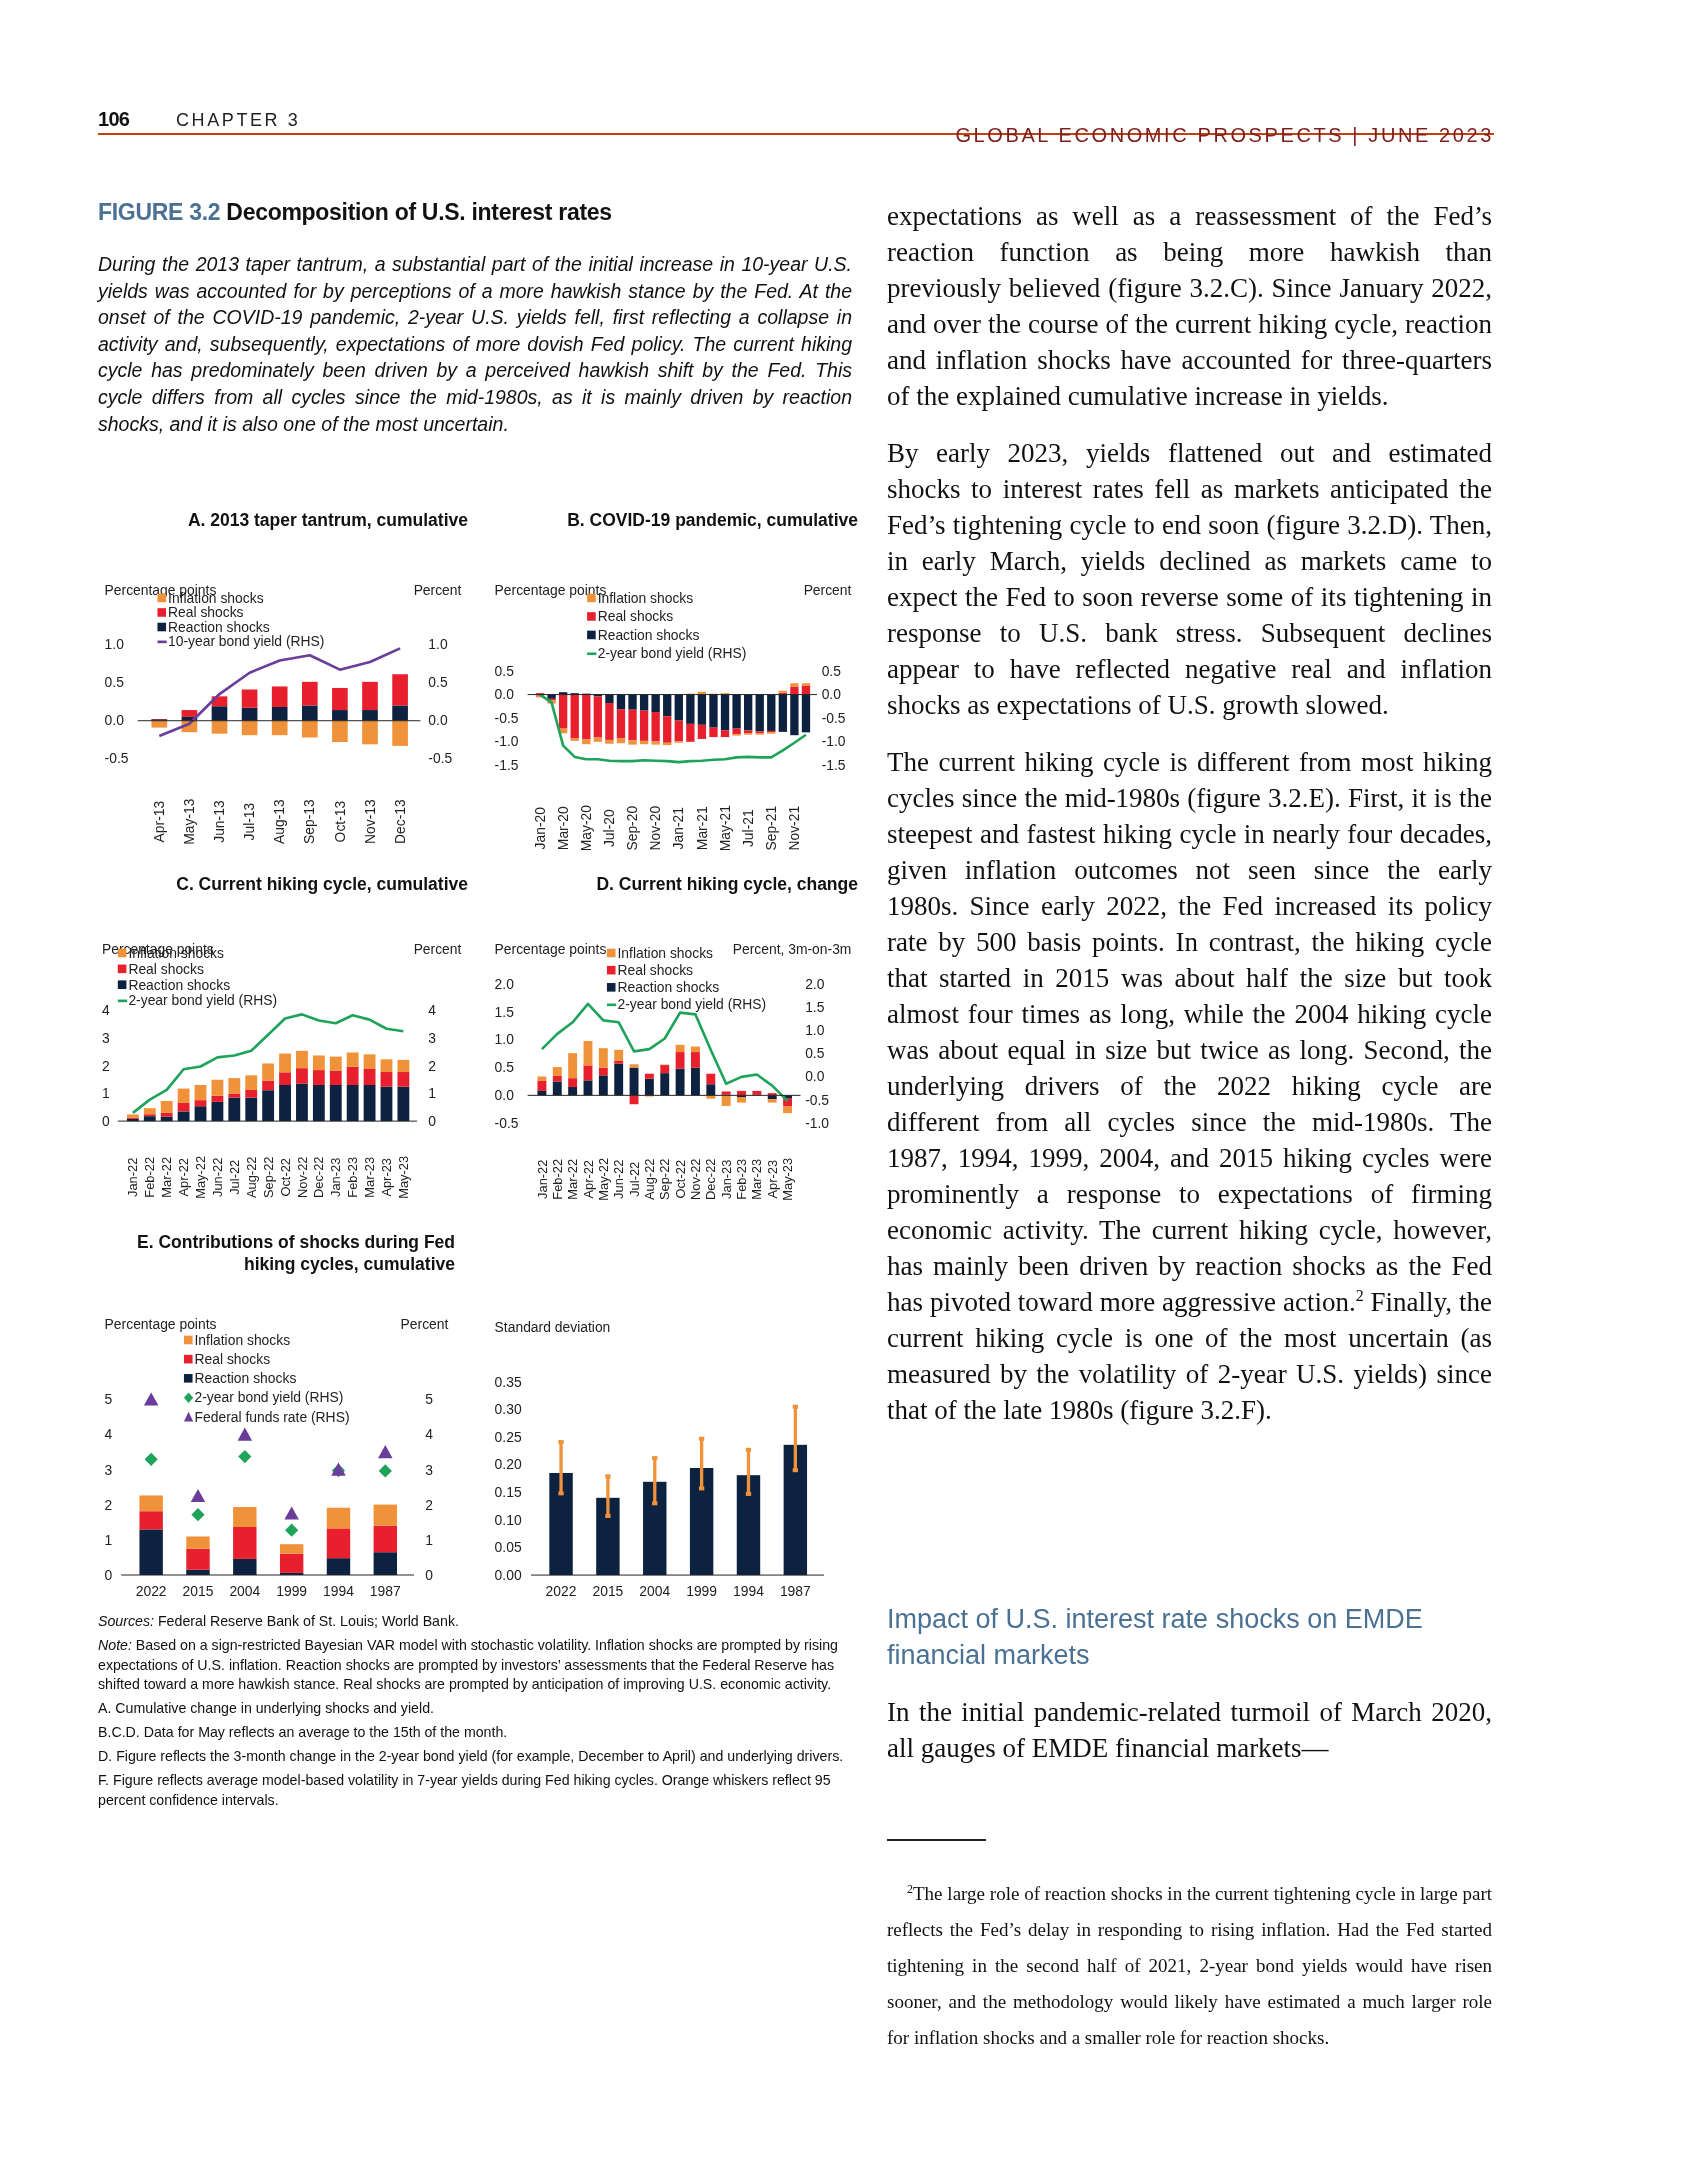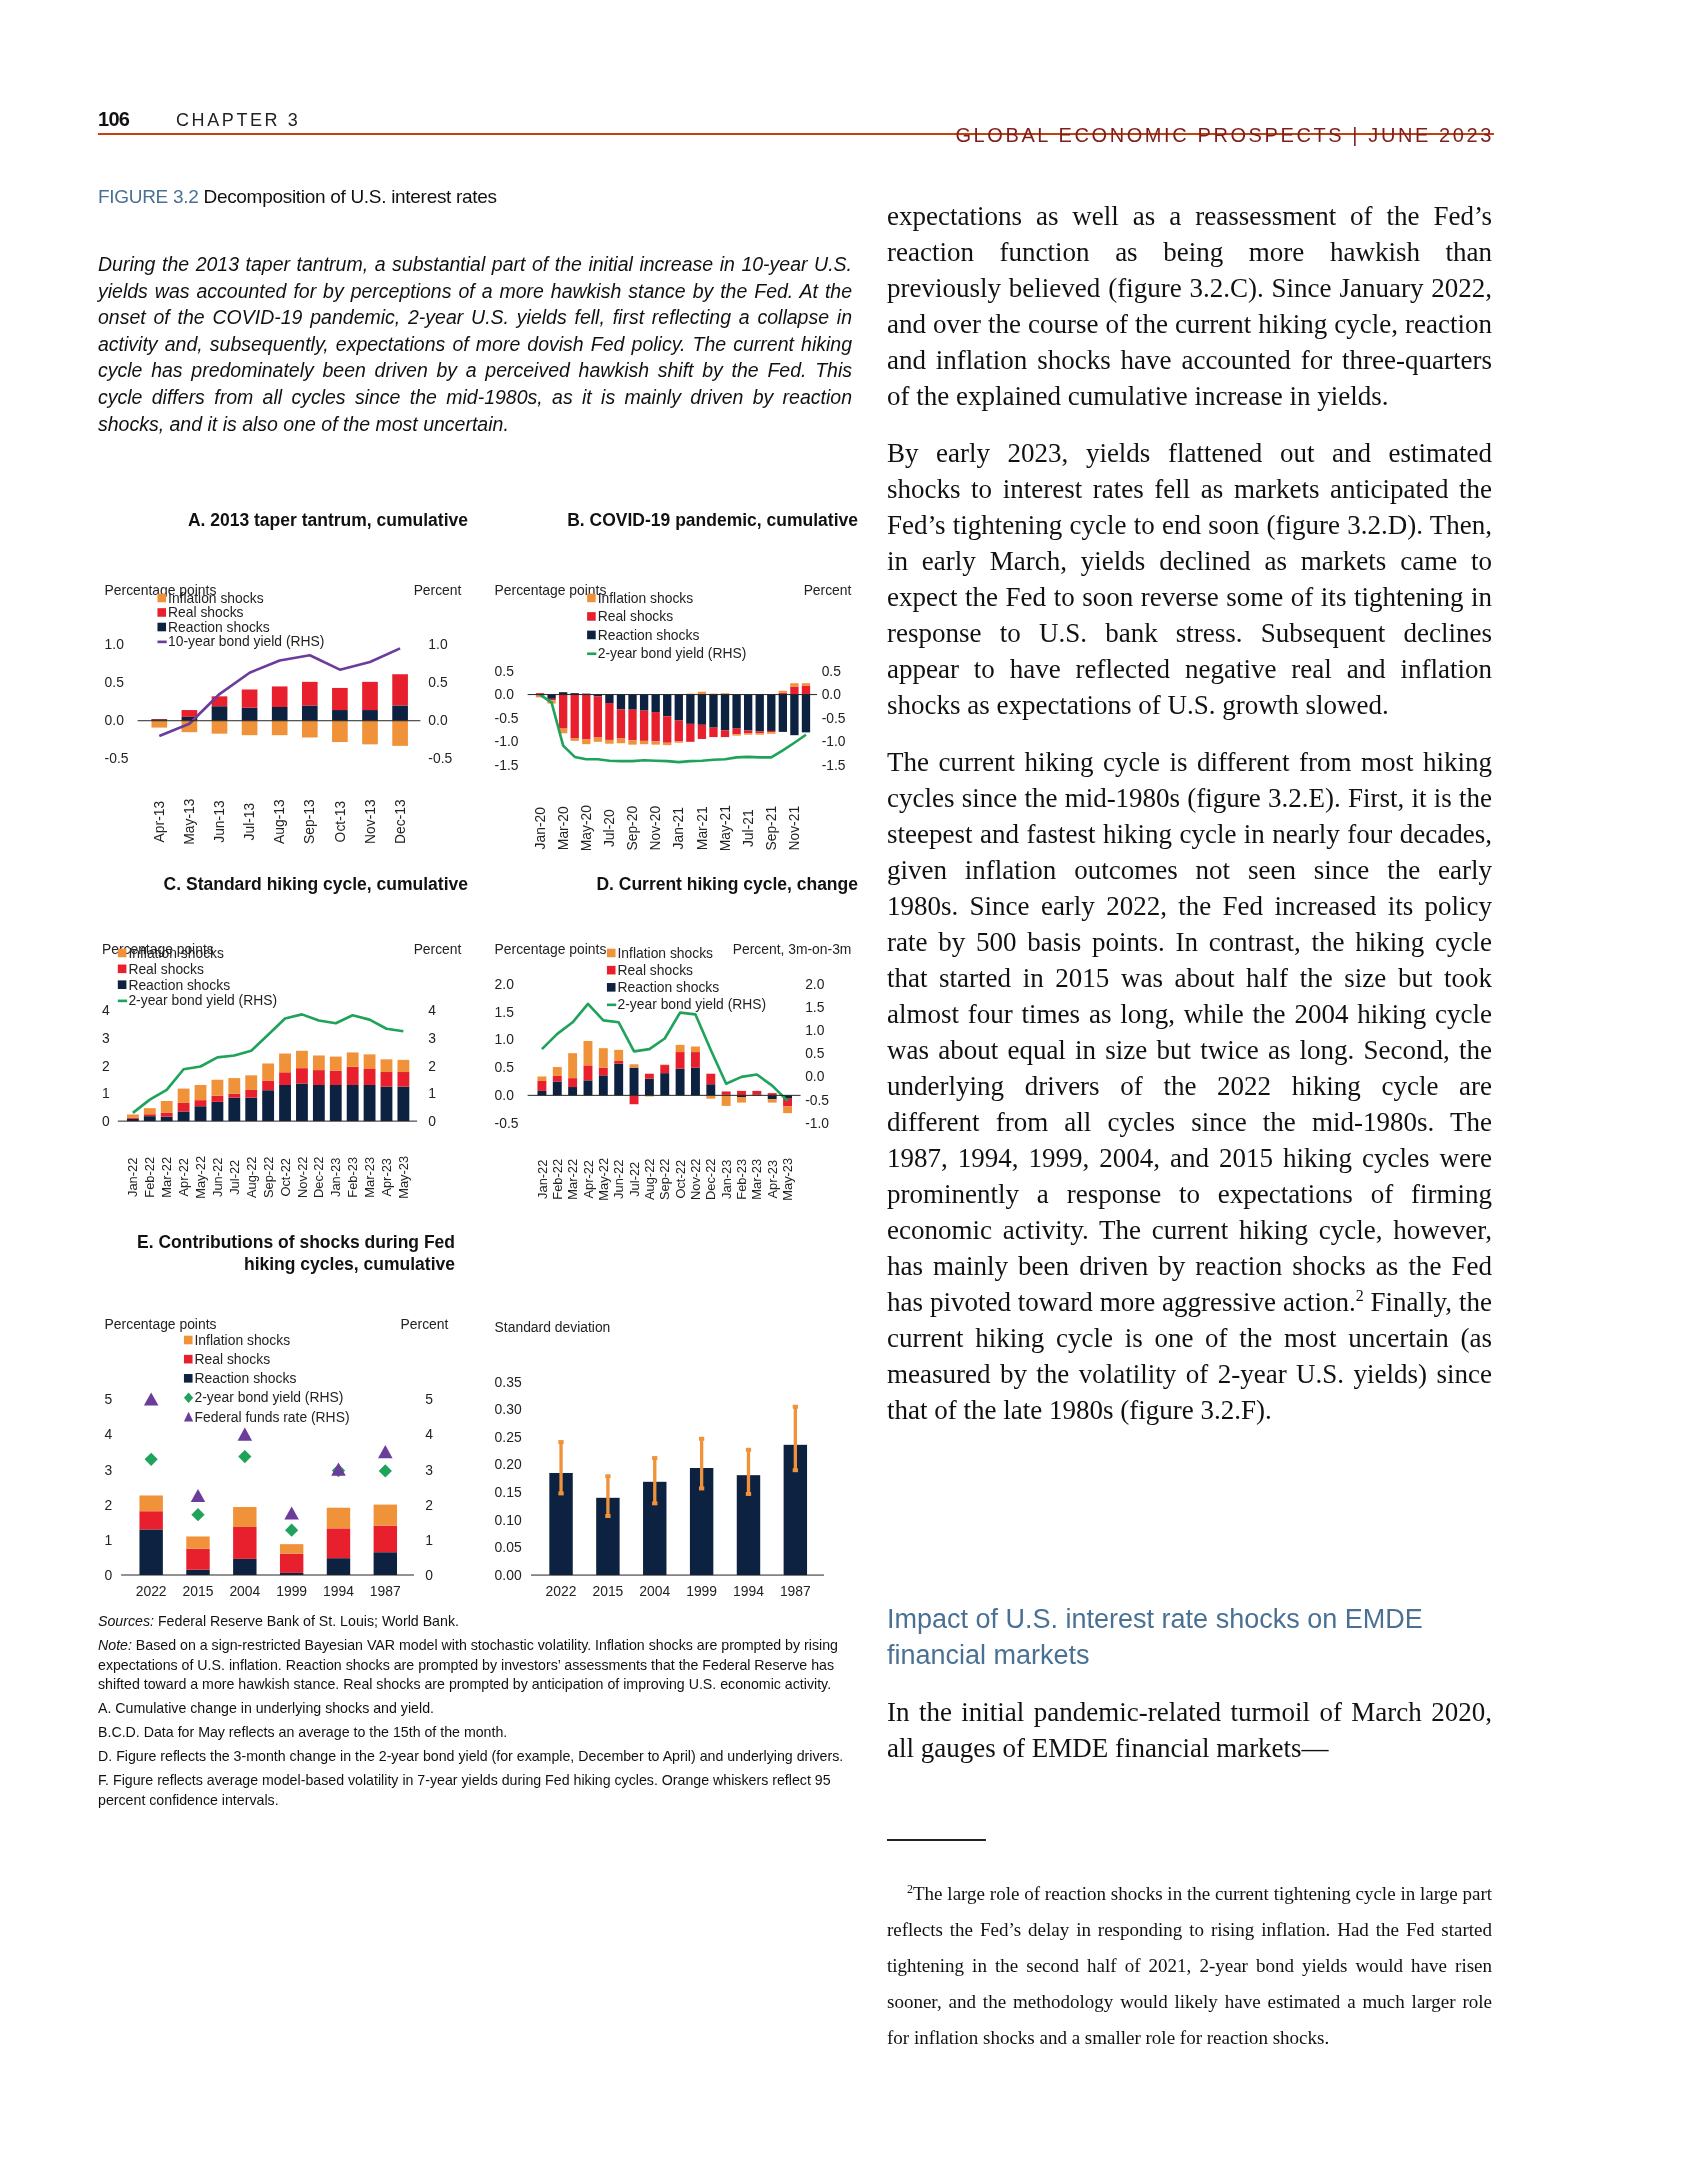--- a/index.html
+++ b/index.html
@@ -4,21 +4,21 @@
 <style>
   * { box-sizing: border-box; margin: 0; padding: 0; }
   html, body { width: 1687px; height: 2183px; background: #ffffff; }
   body { position: relative; color: #111; font-family: "Liberation Sans", sans-serif; overflow: hidden; }
 
   .header { position: absolute; left: 98px; top: 105px; width: 1396px; height: 30px; border-bottom: 2px solid #c2410c; }
   .page-num { position: absolute; left: 0; top: 2.6px; font-size: 20px; font-weight: bold; letter-spacing: -0.7px; }
   .chapter { position: absolute; left: 78px; top: 5.3px; font-size: 18px; letter-spacing: 2.6px; color: #222; }
   .running-title { position: absolute; right: 0; top: 19px; font-size: 20px; letter-spacing: 2.6px; color: #7f1d1d; }
 
-  .fig-title { position: absolute; left: 98px; top: 186px; font-size: 19px; font-weight: normal; letter-spacing: -0.3px; }
+  .fig-title { position: absolute; left: 98px; top: 199px; font-size: 23px; font-weight: bold; letter-spacing: -0.3px; }
   .fig-title .fig-num { color: #4a7194; }
   .fig-summary { position: absolute; left: 98px; top: 251px; width: 754px; font-size: 19.5px; font-style: italic; line-height: 26.6px; text-align: justify; }
 
   .panel { position: absolute; width: 370px; text-align: right; }
   .panel-title { font-size: 17.5px; font-weight: bold; line-height: 22px; }
   .panel svg { position: absolute; left: 0; overflow: visible; }
 
   .notes { position: absolute; left: 98px; top: 1612px; width: 754px; font-size: 14.2px; line-height: 19.5px; }
   .notes p { margin-bottom: 4.6px; }
   .notes .lead { font-style: italic; }
@@ -212,21 +212,21 @@
       <text x="166" y="72" font-size="21" fill="#222" font-family="Liberation Sans, sans-serif">Inflation shocks</text>
       <rect x="150" y="86" width="13" height="13" fill="#e8202e"></rect>
       <text x="166" y="100" font-size="21" fill="#222" font-family="Liberation Sans, sans-serif">Real shocks</text>
       <rect x="150" y="114" width="13" height="13" fill="#0d2240"></rect>
       <text x="166" y="128" font-size="21" fill="#222" font-family="Liberation Sans, sans-serif">Reaction shocks</text>
       <line x1="150" x2="164" y1="149" y2="149" stroke="#1fa35a" stroke-width="4"></line>
       <text x="166" y="156" font-size="21" fill="#222" font-family="Liberation Sans, sans-serif">2-year bond yield (RHS)</text>
     </svg>
   </div>
 <div class="panel" id="panel-C" style="left:98px; top:873px; height:331px;">
-  <div class="panel-title">C. Standard hiking cycle, cumulative</div>
+  <div class="panel-title">C. Current hiking cycle, cumulative</div>
 <svg width="370" height="331" style="top:41px" viewBox="0 0 560 500">
       <text x="6" y="60" font-size="21" fill="#222" font-family="Liberation Sans, sans-serif">Percentage points</text>
       <text x="550" y="60" font-size="21" fill="#222" font-family="Liberation Sans, sans-serif" text-anchor="end">Percent</text>
       <text x="6" y="153" font-size="21" fill="#222" font-family="Liberation Sans, sans-serif">4</text>
       <text x="6" y="194.75" font-size="21" fill="#222" font-family="Liberation Sans, sans-serif">3</text>
       <text x="6" y="236.5" font-size="21" fill="#222" font-family="Liberation Sans, sans-serif">2</text>
       <text x="6" y="278.25" font-size="21" fill="#222" font-family="Liberation Sans, sans-serif">1</text>
       <text x="6" y="320" font-size="21" fill="#222" font-family="Liberation Sans, sans-serif">0</text>
       <text x="500" y="153" font-size="21" fill="#222" font-family="Liberation Sans, sans-serif">4</text>
       <text x="500" y="194.75" font-size="21" fill="#222" font-family="Liberation Sans, sans-serif">3</text>

